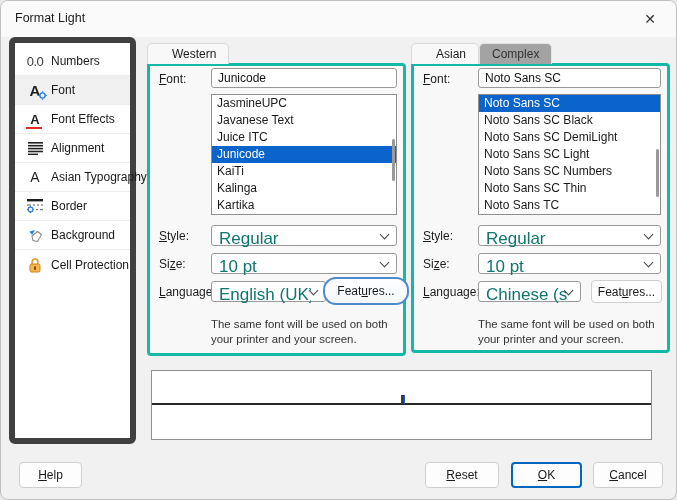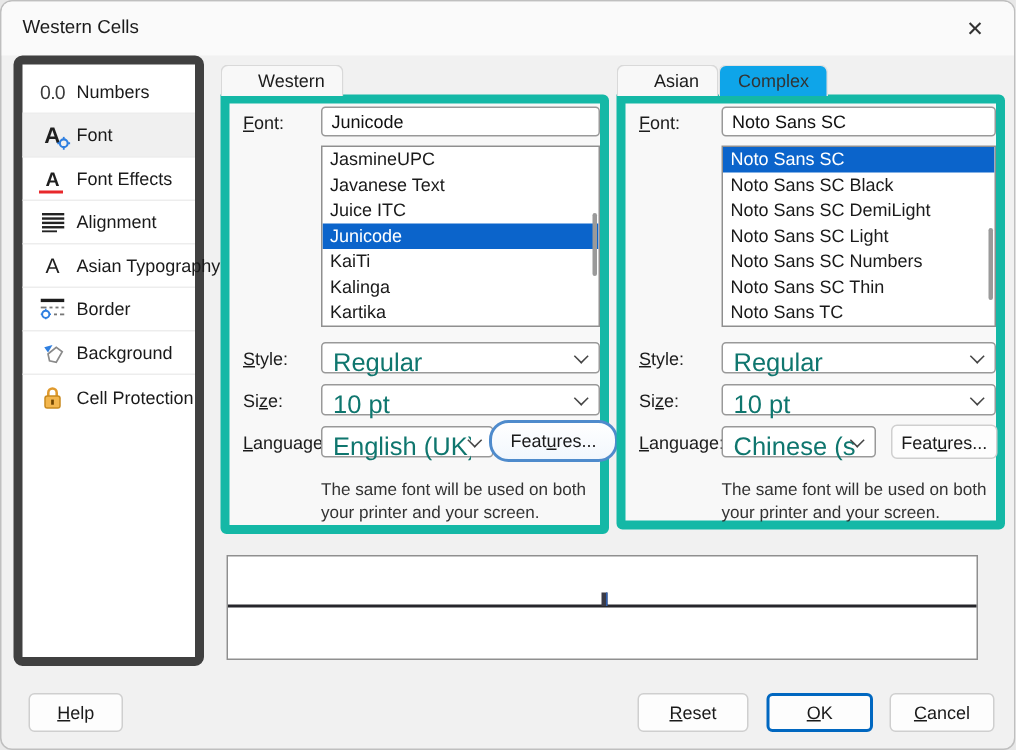--- a/index.html
+++ b/index.html
@@ -20,22 +20,22 @@
   .num-glyph{font-size:13px;color:#3a3a3a;letter-spacing:-0.5px;}
   .a-glyph{font-size:15px;font-weight:bold;color:#1f1f1f;line-height:1;}
   .a-plain{font-size:14px;color:#1f1f1f;line-height:1;}
   .red-underline{position:absolute;left:4px;bottom:1px;width:16px;height:2.5px;background:#e8282b;}
   .gear-dot{position:absolute;right:1px;bottom:1px;}
   
   .panel{position:absolute;}
   .tabs{display:flex;height:21px;position:relative;z-index:2;}
   .tab{font-size:12px;color:#1c1c1c;padding:0 12px;display:flex;align-items:center;border-radius:5px 5px 0 0;}
   .tab.active{background:#f8f8f8;border:1px solid #d9d9d9;border-bottom:none;padding-left:24px;}
-  .tab.inactive{background:#0ea5e9;border:1px solid #e2e2e2;border-bottom:none;color:#333;padding-left:12px;}
-  .page{position:relative;background:#f8f8f8;border:6px solid #14b8a6;border-radius:0 4px 4px 4px;
+  .tab.inactive{background:#a3a3a3;border:1px solid #e2e2e2;border-bottom:none;color:#333;padding-left:12px;}
+  .page{position:relative;background:#f8f8f8;border:3px solid #14b8a6;border-radius:0 4px 4px 4px;
         margin-top:-1px;box-sizing:border-box;}
   .lbl{position:absolute;font-size:12px;color:#1c1c1c;white-space:nowrap;}
   .txt-input{position:absolute;height:20px;background:#fff;border:1px solid #999;border-radius:3px;
              font-size:12px;font-family:"Liberation Sans",sans-serif;padding:0 6px;box-sizing:border-box;color:#111;}
   .font-list{position:absolute;background:#fff;border:1px solid #8f8f8f;overflow:hidden;box-sizing:border-box;}
   .list-row{height:17px;line-height:17px;font-size:12px;color:#1a1a1a;padding-left:5px;white-space:nowrap;}
   .list-row.selected{background:#0b64cb;color:#fff;}
   .scroll-thumb{position:absolute;width:3px;background:#9a9a9a;right:3px;border-radius:2px;}
   .combo{position:absolute;height:21px;background:#fff;border:1px solid #999;border-radius:3px;
          box-sizing:border-box;}
@@ -55,21 +55,21 @@
            border:1px solid #8f8f8f;box-sizing:border-box;}
   .preview-line{position:absolute;left:0;top:32px;width:100%;height:2px;background:#26262b;}
   .preview-tick{position:absolute;left:249px;top:24px;width:3px;height:9px;background:#3a3a46;border-right:1px solid #2f5fb0;}
 </style>
 </head>
 <body>
 
 <div class="dialog">
 
   <div class="titlebar">
-    <div class="title">Western Cells</div>
+    <div class="title">Format Light</div>
     <div class="close-btn">✕</div>
   </div>
 
   <div class="sidebar">
     <div class="side-item">
       <span class="side-icon">
           <span class="num-glyph">0.0</span>
         </span>
       <span class="side-label">Numbers</span>
     </div>

